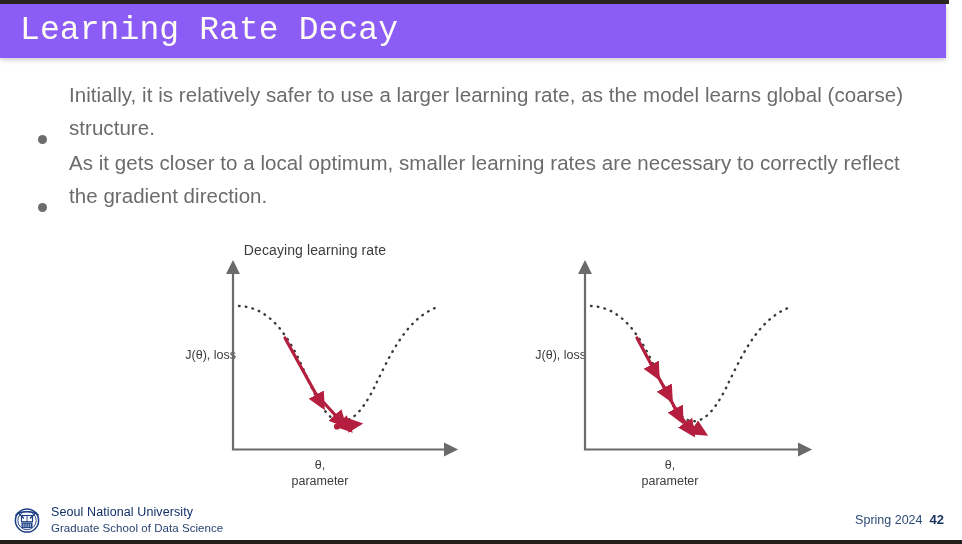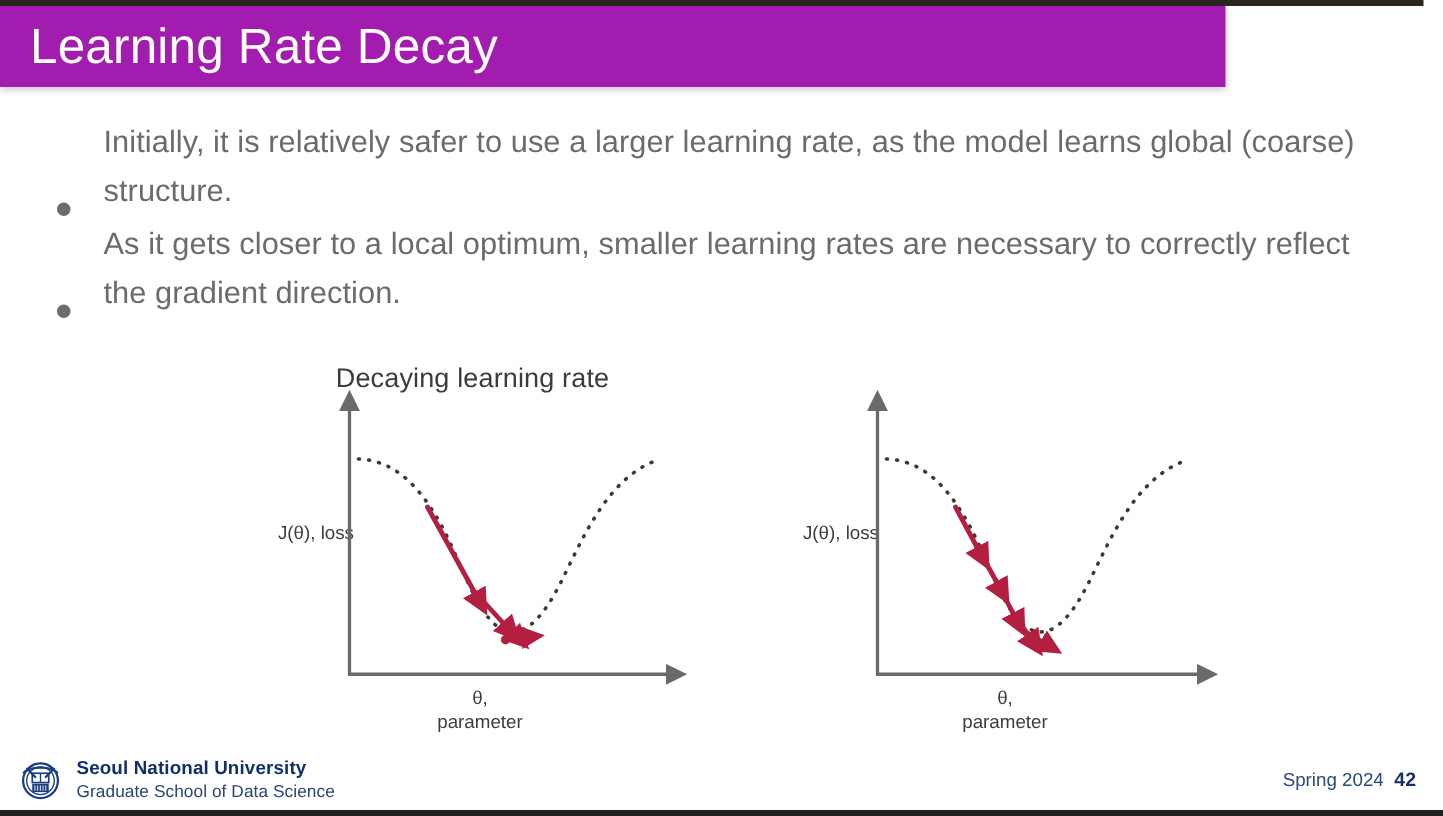--- a/index.html
+++ b/index.html
@@ -32,24 +32,25 @@
     position: absolute;
     right: 0; top: 0;
     width: 13px; height: 62px;
     background: #ffffff;
   }
 
   
   .title-bar {
     position: absolute;
     left: 0; top: 4px;
-    width: 817px;
+    width: 946px;
     height: 54px;
-    background: #a21caf;
+    background: #8b5cf6;
     box-shadow: 0 2px 5px rgba(0,0,0,0.20);
+    font-family: Liberation Mono, monospace;
   }
   .title-text {
     position: absolute;
     left: 20px;
     top: 8px;
     font-size: 33px;
     line-height: 38px;
     color: #fffdf6;
     font-weight: 400;
     letter-spacing: 0.1px;
@@ -94,21 +95,21 @@
   }
   .figure.left  { left: 150px; }
   .figure.right { left: 500px; }
 
   .fig-title {
     position: absolute;
     top: 6px;
     left: 0;
     width: 330px;
     text-align: center;
-    font-size: 18px;
+    font-size: 14px;
     color: #3c3c3c;
     letter-spacing: 0.1px;
   }
   .fig-svg {
     position: absolute;
     left: 0; top: 0;
   }
   .y-label {
     position: absolute;
     top: 112px;
@@ -150,21 +151,21 @@
     width: 34px;
     height: 34px;
     flex: 0 0 auto;
   }
   .logo-words {
     margin-left: 7px;
     line-height: 1;
   }
   .logo-line1 {
     font-size: 12.5px;
-    font-weight: bold;
+    font-weight: normal;
     color: #11306b;
     letter-spacing: 0.1px;
   }
   .logo-line2 {
     font-size: 11.5px;
     color: #2a4474;
     margin-top: 5px;
     letter-spacing: 0.05px;
   }
   .footer-right {

